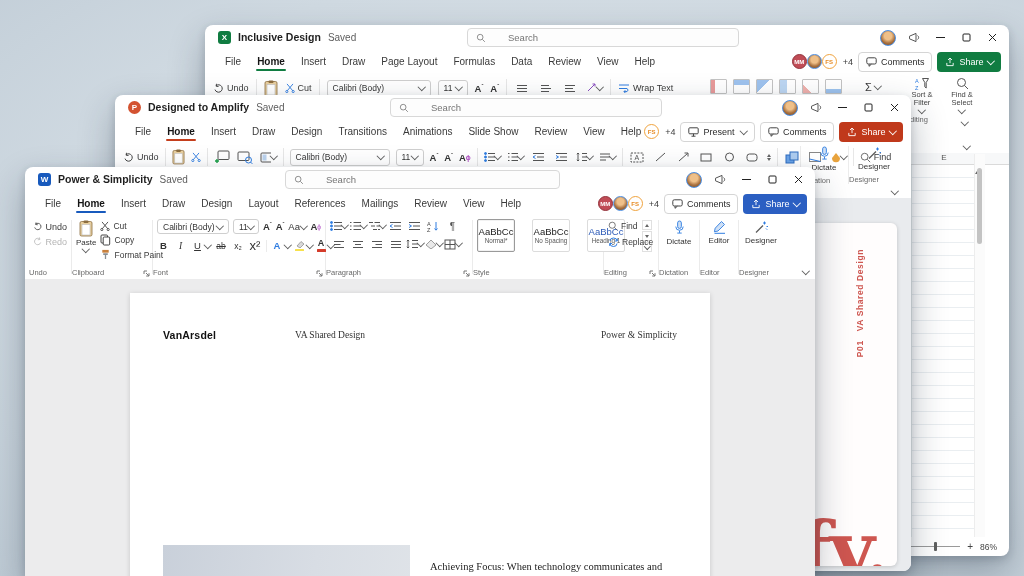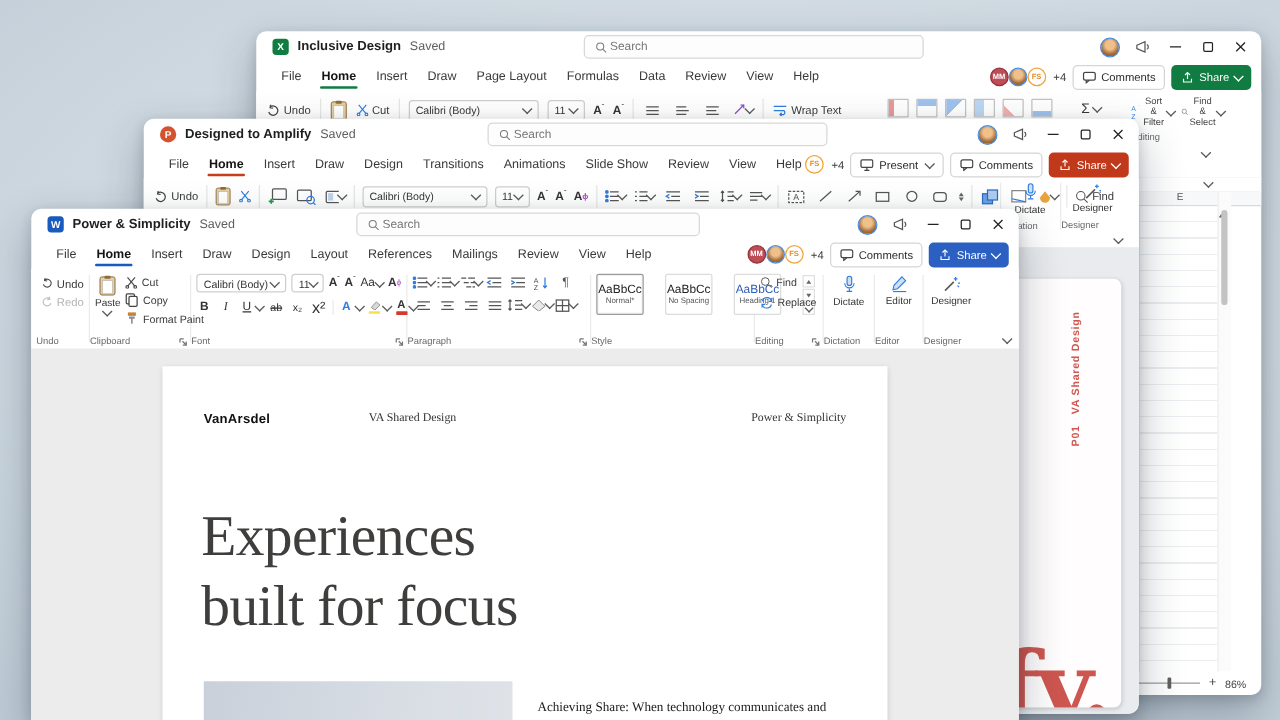--- a/index.html
+++ b/index.html
@@ -7,21 +7,21 @@
   .desktop{position:absolute;inset:0;
     background:radial-gradient(130% 120% at 58% 42%, #dee5ea 0%, #cfd9e1 40%, #b9c6d1 75%, #a7b7c3 100%);}
   .window{position:absolute;background:#fff;border-radius:8px;
     box-shadow:0 16px 36px rgba(25,40,55,.32), 0 3px 9px rgba(25,40,55,.18);}
   .titlebar{position:absolute;top:0;left:0;right:0;height:25px;}
   .app-icon{position:absolute;left:13px;top:6px;width:13px;height:13px;border-radius:3px;color:#fff;
     font-size:8px;font-weight:700;display:flex;align-items:center;justify-content:center;line-height:1;}
   .doc-title{position:absolute;left:33px;top:6px;font-size:10.5px;font-weight:700;color:#1f1f1f;white-space:nowrap;}
   .doc-title .saved{font-weight:400;color:#5e5e5e;margin-left:7px;font-size:10px;}
   .searchbox{position:absolute;height:19px;border:1px solid #d8d8d8;background:#fdfdfd;border-radius:4px;
-    display:flex;align-items:center;padding:0 8px;gap:2px;font-size:9.5px;color:#757575;box-sizing:border-box;}
+    display:flex;align-items:center;padding:0 8px;gap:22px;font-size:9.5px;color:#757575;box-sizing:border-box;}
   .caps{position:absolute;right:4px;top:0;height:25px;display:flex;align-items:center;}
   .cap{width:26px;height:25px;display:flex;align-items:center;justify-content:center;}
   .tabsrow{position:absolute;left:0;right:0;top:25px;height:23px;display:flex;align-items:center;padding-left:12px;}
   .tab{position:relative;padding:0 8px;font-size:10px;color:#3a3a3a;height:23px;display:flex;align-items:center;white-space:nowrap;}
   .tab.active{font-weight:700;color:#141414;}
   .tab.active::after{content:"";position:absolute;left:7px;right:7px;bottom:2px;height:2.4px;border-radius:2px;background:var(--accent);}
   .cluster{position:absolute;right:8px;top:25px;height:23px;display:flex;align-items:center;gap:5px;}
   .avatar{width:15px;height:15px;border-radius:50%;font-size:6px;font-weight:700;display:flex;align-items:center;justify-content:center;box-sizing:border-box;flex:none;}
   .av-mm{background:#c04c56;border:1.5px solid #93333c;color:#fff;}
   .av-photo{background:radial-gradient(circle at 50% 36%, #efc089 32%, #a9713f 62%, #6f4827 100%);border:1.5px solid #4d8ee0;}
@@ -36,21 +36,21 @@
   .sep{width:1px;background:#e7e7e7;height:18px;flex:none;}
   .vsep{width:1px;background:#ebebeb;margin:5px 0;flex:none;}
   .selbox{border:1px solid #cfcfcf;border-radius:3px;height:17px;display:flex;align-items:center;
     justify-content:space-between;padding:0 5px;font-size:8.5px;color:#333;box-sizing:border-box;background:#fff;flex:none;}
   .chev{width:4.5px;height:4.5px;border-right:1.2px solid #5a5a5a;border-bottom:1.2px solid #5a5a5a;
     transform:rotate(45deg);display:inline-block;flex:none;margin-top:-2px;}
   .chev.w{border-color:#fff;}
   .rtxt{display:inline-flex;align-items:center;gap:3px;font-size:9px;color:#3a3a3a;white-space:nowrap;}
   .glyph{font-size:9.5px;font-weight:600;color:#333;display:inline-flex;align-items:center;}
   .supc{font-size:5.5px;vertical-align:super;margin-top:-5px;}
-  .stackbtn{display:flex;flex-direction:row;align-items:center;gap:1px;font-size:7.5px;color:#444;width:34px;text-align:center;line-height:1.1;justify-content:center;}
+  .stackbtn{display:flex;flex-direction:column;align-items:center;gap:1px;font-size:7.5px;color:#444;width:34px;text-align:center;line-height:1.1;justify-content:center;}
   .mtbl{width:15px;height:13px;border:1px solid #c3c3c3;border-radius:1px;flex:none;}
   .wg{position:relative;display:flex;flex-direction:column;padding:4px 4px 12px;box-sizing:border-box;flex:none;}
   .wg .grouplabel{position:absolute;bottom:2px;left:0;right:0;}
   .launcher{position:absolute;bottom:2px;right:2px;}
   .wrow{display:flex;align-items:center;gap:4px;}
   .pic{width:17px;height:14px;display:inline-flex;align-items:center;justify-content:center;flex:none;}
   .fl{font-size:9.5px;color:#333;width:13px;text-align:center;flex:none;}
   .stylecard{width:38px;height:33px;border:1px solid #dcdcdc;border-radius:2px;display:flex;flex-direction:column;
     align-items:center;justify-content:center;gap:1px;background:#fff;box-sizing:border-box;flex:none;}
   .stylecard.sel{border:1px solid #9a9a9a;box-shadow:0 0 0 1px #f2f2f2 inset;}
@@ -1024,23 +1024,19 @@
       <div class="grouplabel">Designer</div>
     </div>
     <span class="chev" style="position:absolute;right:7px;bottom:6px"></span>
   </div>
 
   <div style="position:absolute;top:112px;left:0;right:0;bottom:0;background:#ececed;overflow:hidden;">
     <div style="position:absolute;left:105px;top:14px;width:580px;height:310px;background:#fff;box-shadow:0 1px 5px rgba(0,0,0,.16);">
       <span style="position:absolute;left:33px;top:36px;font-size:10.5px;font-weight:800;letter-spacing:.2px;color:#111;">VanArsdel</span>
       <span style="position:absolute;left:165px;top:37px;font-family:Liberation Serif, serif;font-size:9.5px;color:#333;">VA Shared Design</span>
       <span style="position:absolute;right:33px;top:37px;font-family:'Liberation Serif',serif;font-size:9.5px;color:#333;">Power &amp; Simplicity</span>
-      <div style="position:absolute;left:31px;top:108px;font-family:'Liberation Serif',serif;font-size:46px;line-height:1.22;color:#3f3e3d;letter-spacing:-.5px;">
-        <div>Experiences</div>
-        <div>built for focus</div>
-      </div>
       <div style="position:absolute;left:33px;top:252px;width:247px;height:70px;background:linear-gradient(100deg,#c9d0da 0%,#d8dde4 60%,#dfe3e8 100%);"></div>
-      <div style="position:absolute;left:300px;top:266px;width:252px;font-family:'Liberation Serif',serif;font-size:10.5px;line-height:1.5;color:#1c1c1c;">Achieving Share: When technology communicates and</div>
+      <div style="position:absolute;left:300px;top:266px;width:252px;font-family:'Liberation Serif',serif;font-size:10.5px;line-height:1.5;color:#1c1c1c;">Achieving Focus: When technology communicates and</div>
     </div>
   </div>
 </div>
 
 </div>
 
 </body></html>

